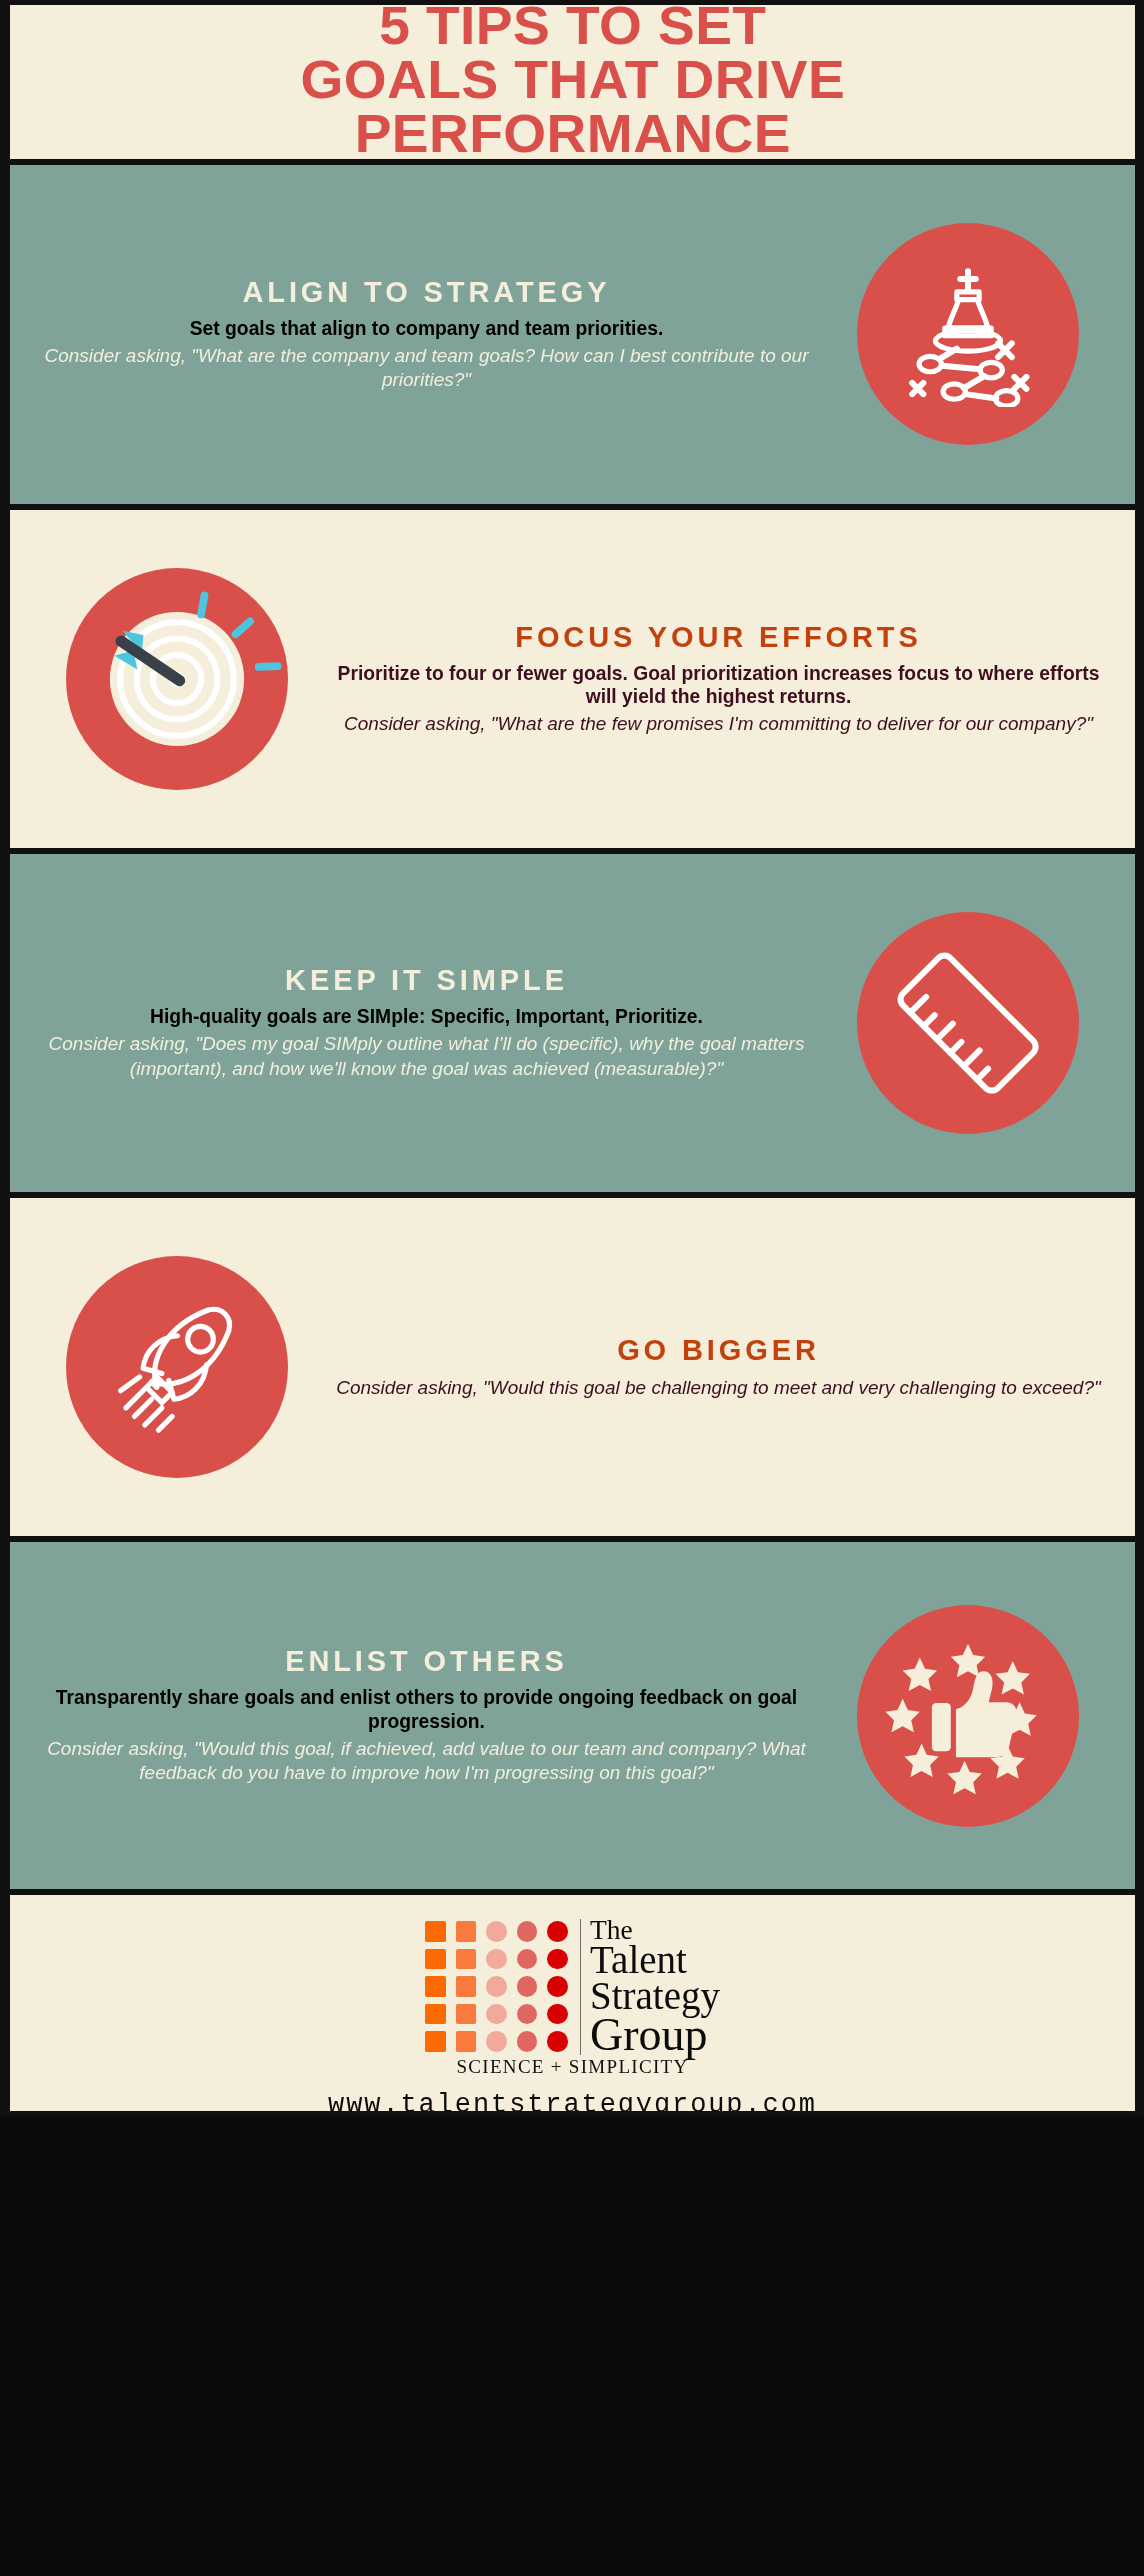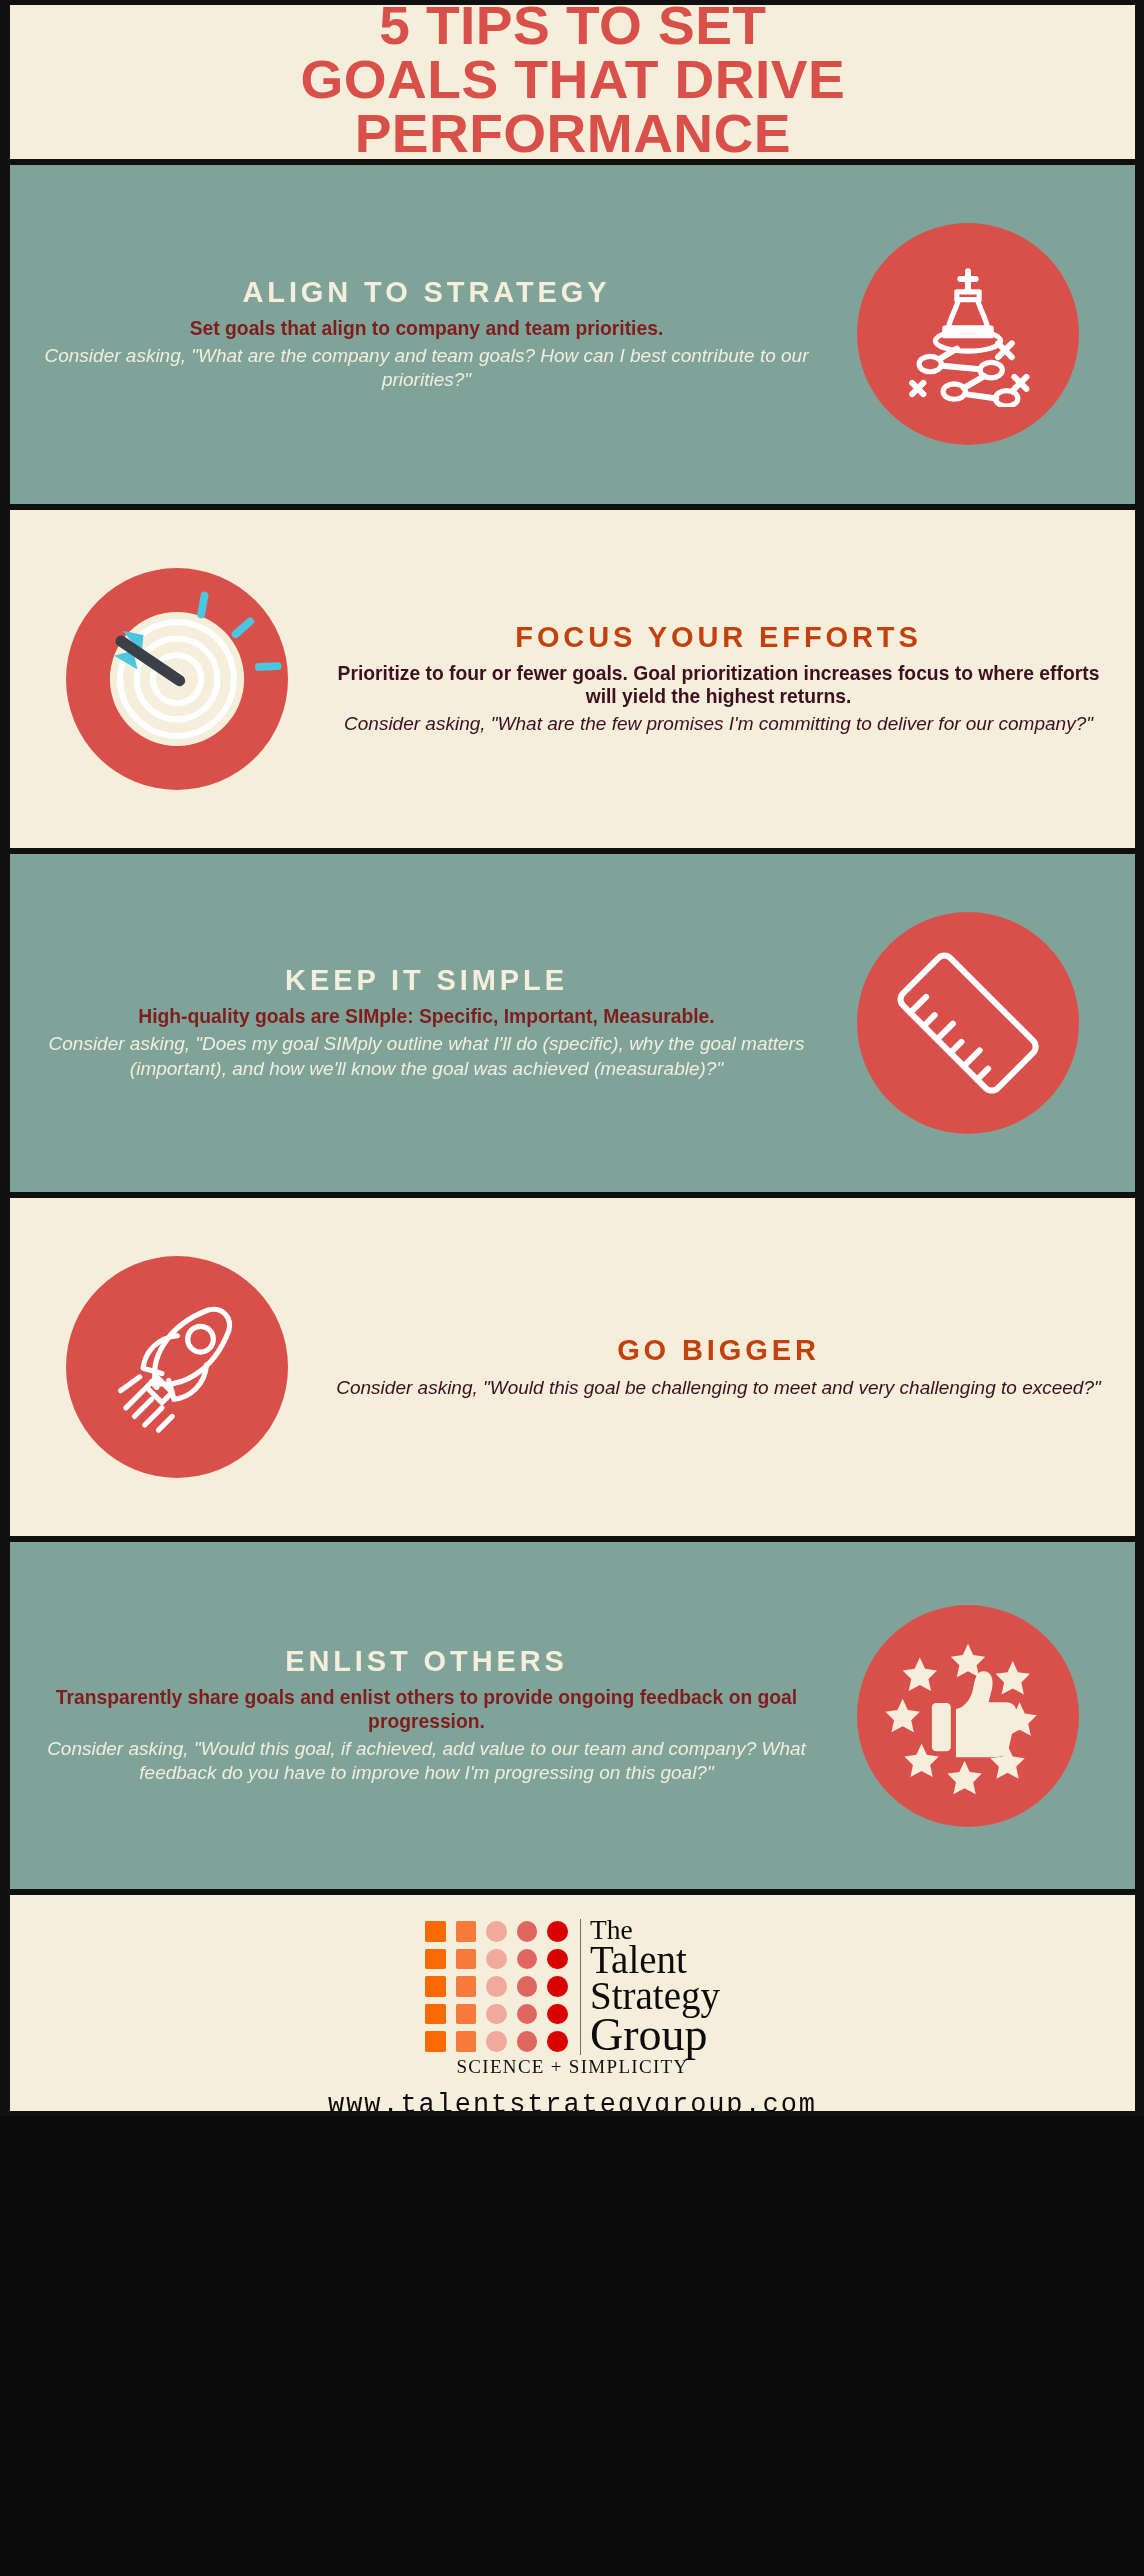--- a/index.html
+++ b/index.html
@@ -75,21 +75,21 @@
   .tip .ask {
     font-family:"Liberation Sans Narrow","Liberation Sans",sans-serif;
     font-style:italic;
     font-weight:400;
     font-size:19px;
     line-height:1.3;
   }
 
   
   .band.sage h2   { color:#f4eedb; }
-  .band.sage .lead{ color:#7f1d1d; }
+  .band.sage .lead{ color:#000000; }
   .band.sage .ask { color:#f1eedd; }
 
   
   .band.cream h2   { color:#c2410c; }
   .band.cream .lead{ color:#3d0f20; }
   .band.cream .ask { color:#3d0f20; }
 
   
   .circle {
     width:222px; height:222px; border-radius:50%;
@@ -214,21 +214,21 @@
     <div class="textcol">
       <h2>FOCUS YOUR EFFORTS</h2>
       <p class="lead">Prioritize to four or fewer goals. Goal prioritization increases focus to where efforts will yield the highest returns.</p>
       <p class="ask">Consider asking, "What are the few promises I'm committing to deliver for our company?"</p>
     </div>
   </div>
 
   <div class="band sage tip" style="height:369px;">
     <div class="textcol">
       <h2>KEEP IT SIMPLE</h2>
-      <p class="lead">High-quality goals are SIMple: Specific, Important, Measurable.</p>
+      <p class="lead">High-quality goals are SIMple: Specific, Important, Prioritize.</p>
       <p class="ask">Consider asking, "Does my goal SIMply outline what I'll do (specific), why the goal matters (important), and how we'll know the goal was achieved (measurable)?"</p>
     </div>
     <div class="iconcol">
       <div class="circle">
         <svg width="159" height="159" viewBox="0 0 185 185" fill="none" stroke="#ffffff" stroke-width="7" stroke-linecap="round" stroke-linejoin="round">
           <g transform="rotate(-45 92 92)">
             <rect x="53" y="14" width="78" height="156" rx="10"></rect>
             <path d="M53 36 h26 M53 58 h18 M53 80 h26 M53 102 h18 M53 124 h26 M53 146 h18"></path>
           </g>
         </svg>

